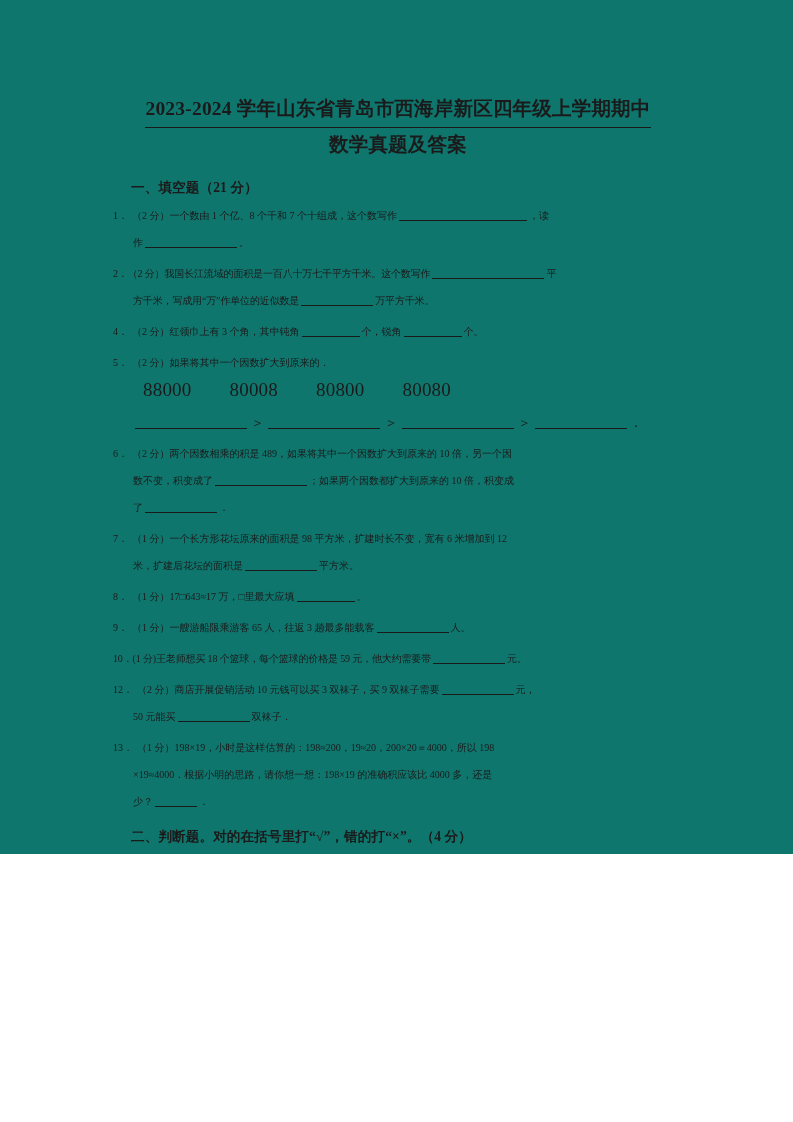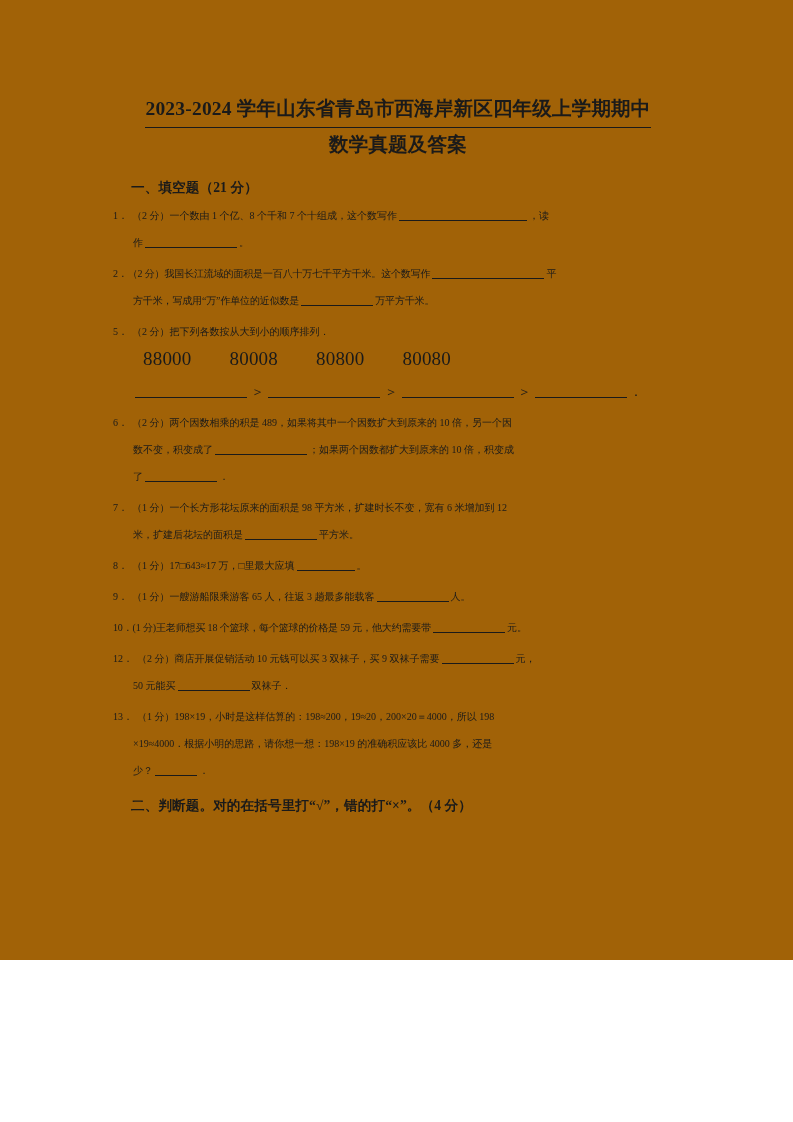--- a/index.html
+++ b/index.html
@@ -12,22 +12,22 @@
     height: 1122px;
     position: relative;
     font-family: "Liberation Serif", "DejaVu Serif", serif;
     color: #1a1a1a;
     overflow: hidden;
   }
   .page {
     position: absolute;
     left: 0; top: 0;
     width: 793px;
-    height: 960px;
-    background: #a16207;
+    height: 854px;
+    background: #0f766e;
   }
   .content {
     position: absolute;
     left: 113px;
     top: 92px;
     width: 570px;
   }
 
   
   .doc-title {
@@ -126,23 +126,26 @@
       <span class="qnum">1．</span><span class="sp"></span><span>（2 分）</span><span>一个数由 1 个亿、8 个千和 7 个十组成，这个数写作</span><span class="blank b-xxl"></span><span>，读</span><br>
       <span class="ind"></span><span>作</span><span class="blank b-lg"></span><span>。</span>
     </div>
 
     <div class="q tight">
       <span class="qnum">2．</span><span>（2 分）</span><span>我国长江流域的面积是一百八十万七千平方千米。这个数写作</span><span class="blank b-xl"></span><span>平</span><br>
       <span class="ind"></span><span>方千米，写成用“万”作单位的近似数是</span><span class="blank b-md"></span><span>万平方千米。</span>
     </div>
 
 
+    <div class="q">
+      <span class="qnum">4．</span><span class="sp"></span><span>（2 分）</span><span>红领巾上有 3 个角，其中钝角</span><span class="blank b-sm"></span><span>个，锐角</span><span class="blank b-sm"></span><span>个。</span>
+    </div>
 
     <div class="q">
-      <span class="qnum">5．</span><span class="sp"></span><span>（2 分）</span><span>把下列各数按从大到小的顺序排列．</span>
+      <span class="qnum">5．</span><span class="sp"></span><span>（2 分）</span><span>如果将其中一个因数扩大到原来的．</span>
     </div>
     <div class="numrow">
       <span>88000</span><span>80008</span><span>80800</span><span>80080</span>
     </div>
     <div class="orderrow">
       <span class="blank b-xl"></span><span class="gt">＞</span><span class="blank b-xl"></span><span class="gt">＞</span><span class="blank b-xl"></span><span class="gt">＞</span><span class="blank b-lg"></span><span>．</span>
     </div>
 
     <div class="q">
       <span class="qnum">6．</span><span class="sp"></span><span>（2 分）</span><span>两个因数相乘的积是 489，如果将其中一个因数扩大到原来的 10 倍，另一个因</span><br>

